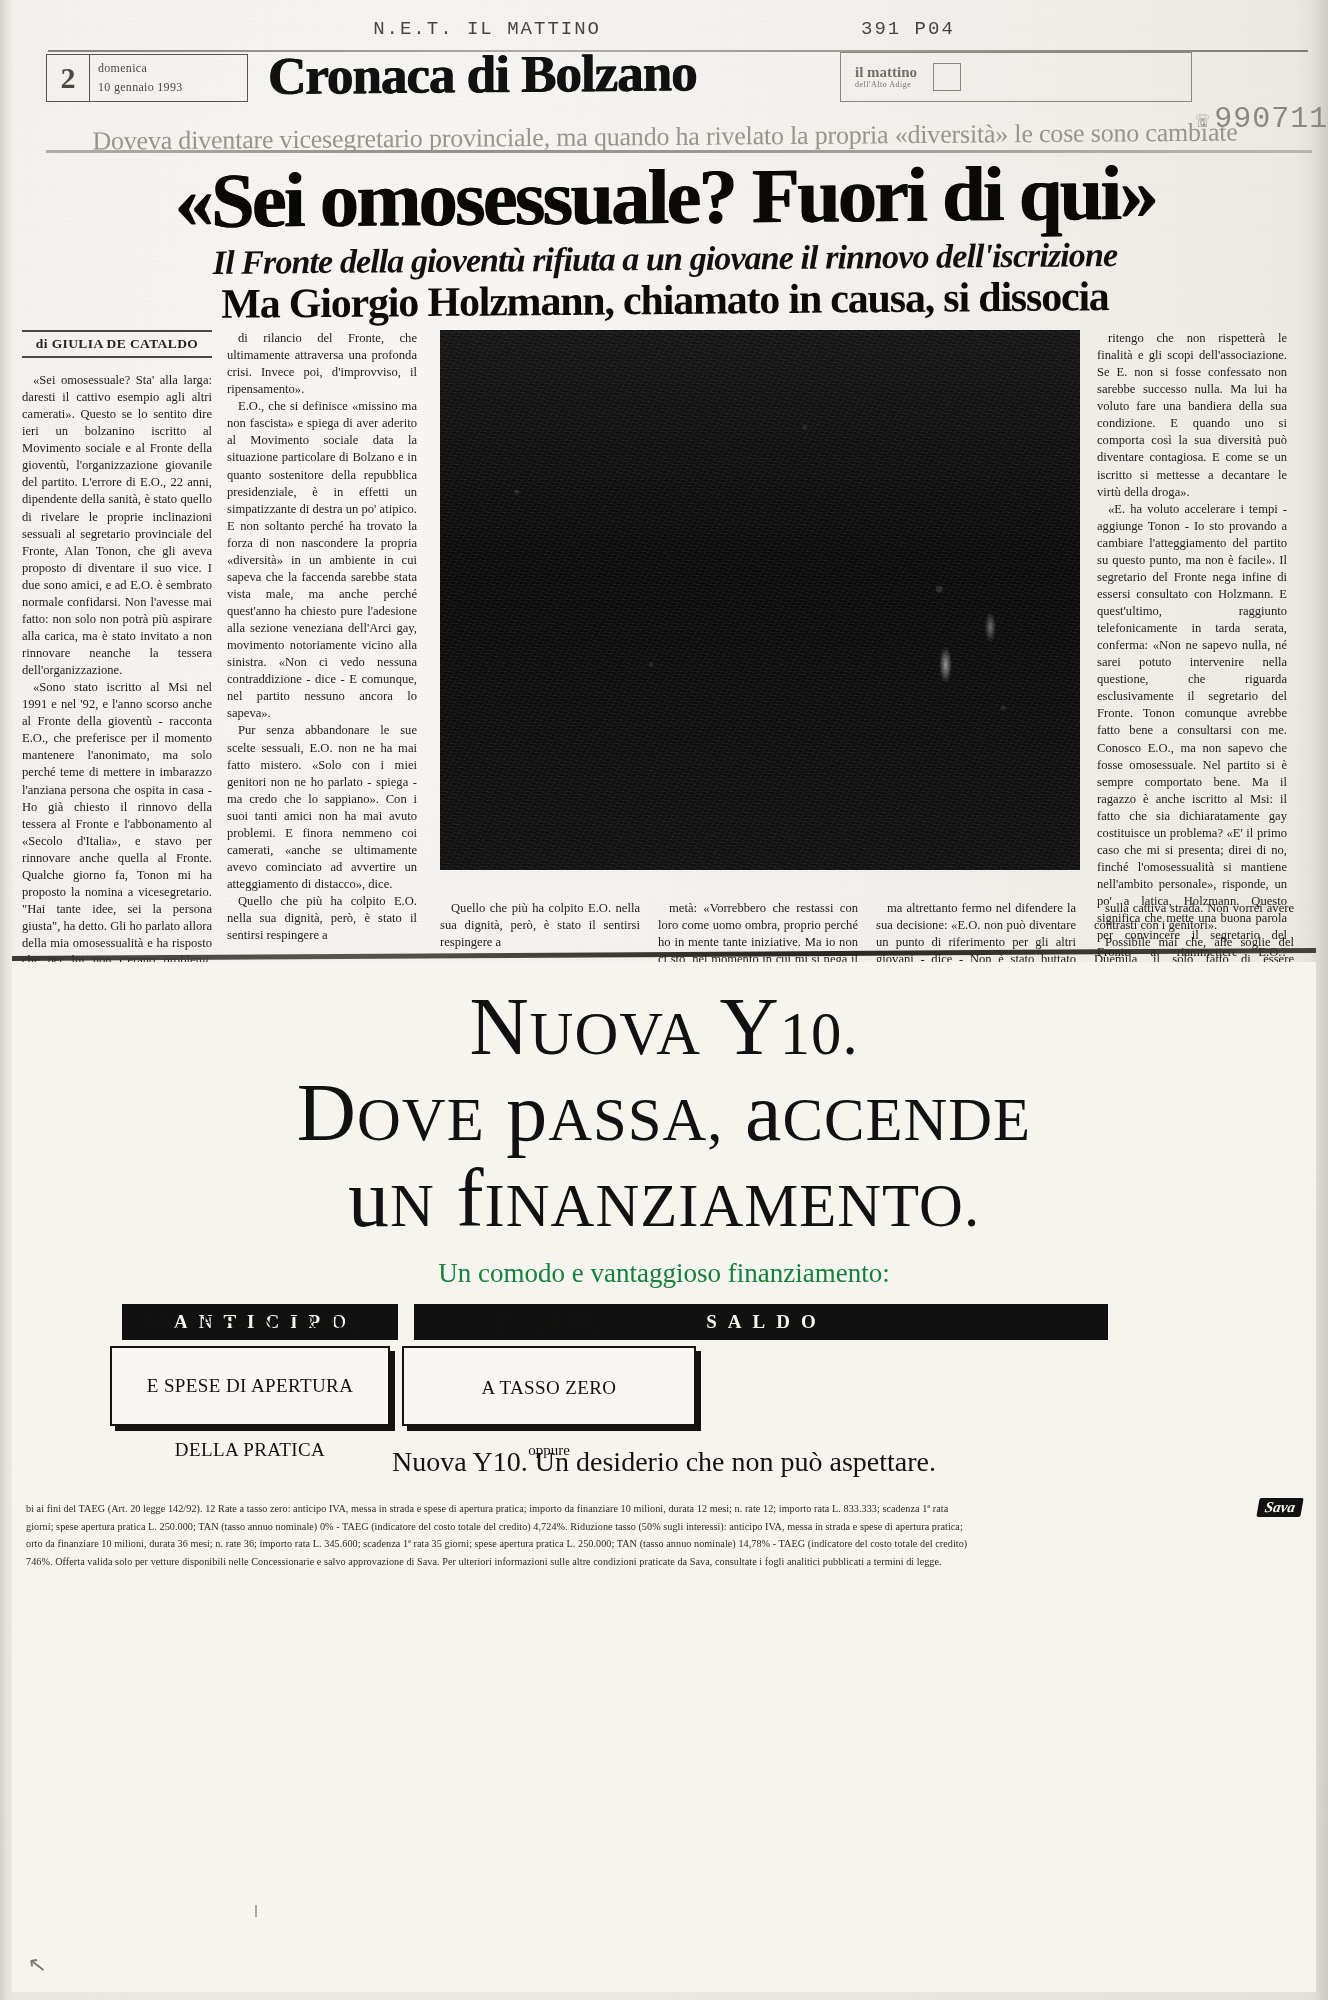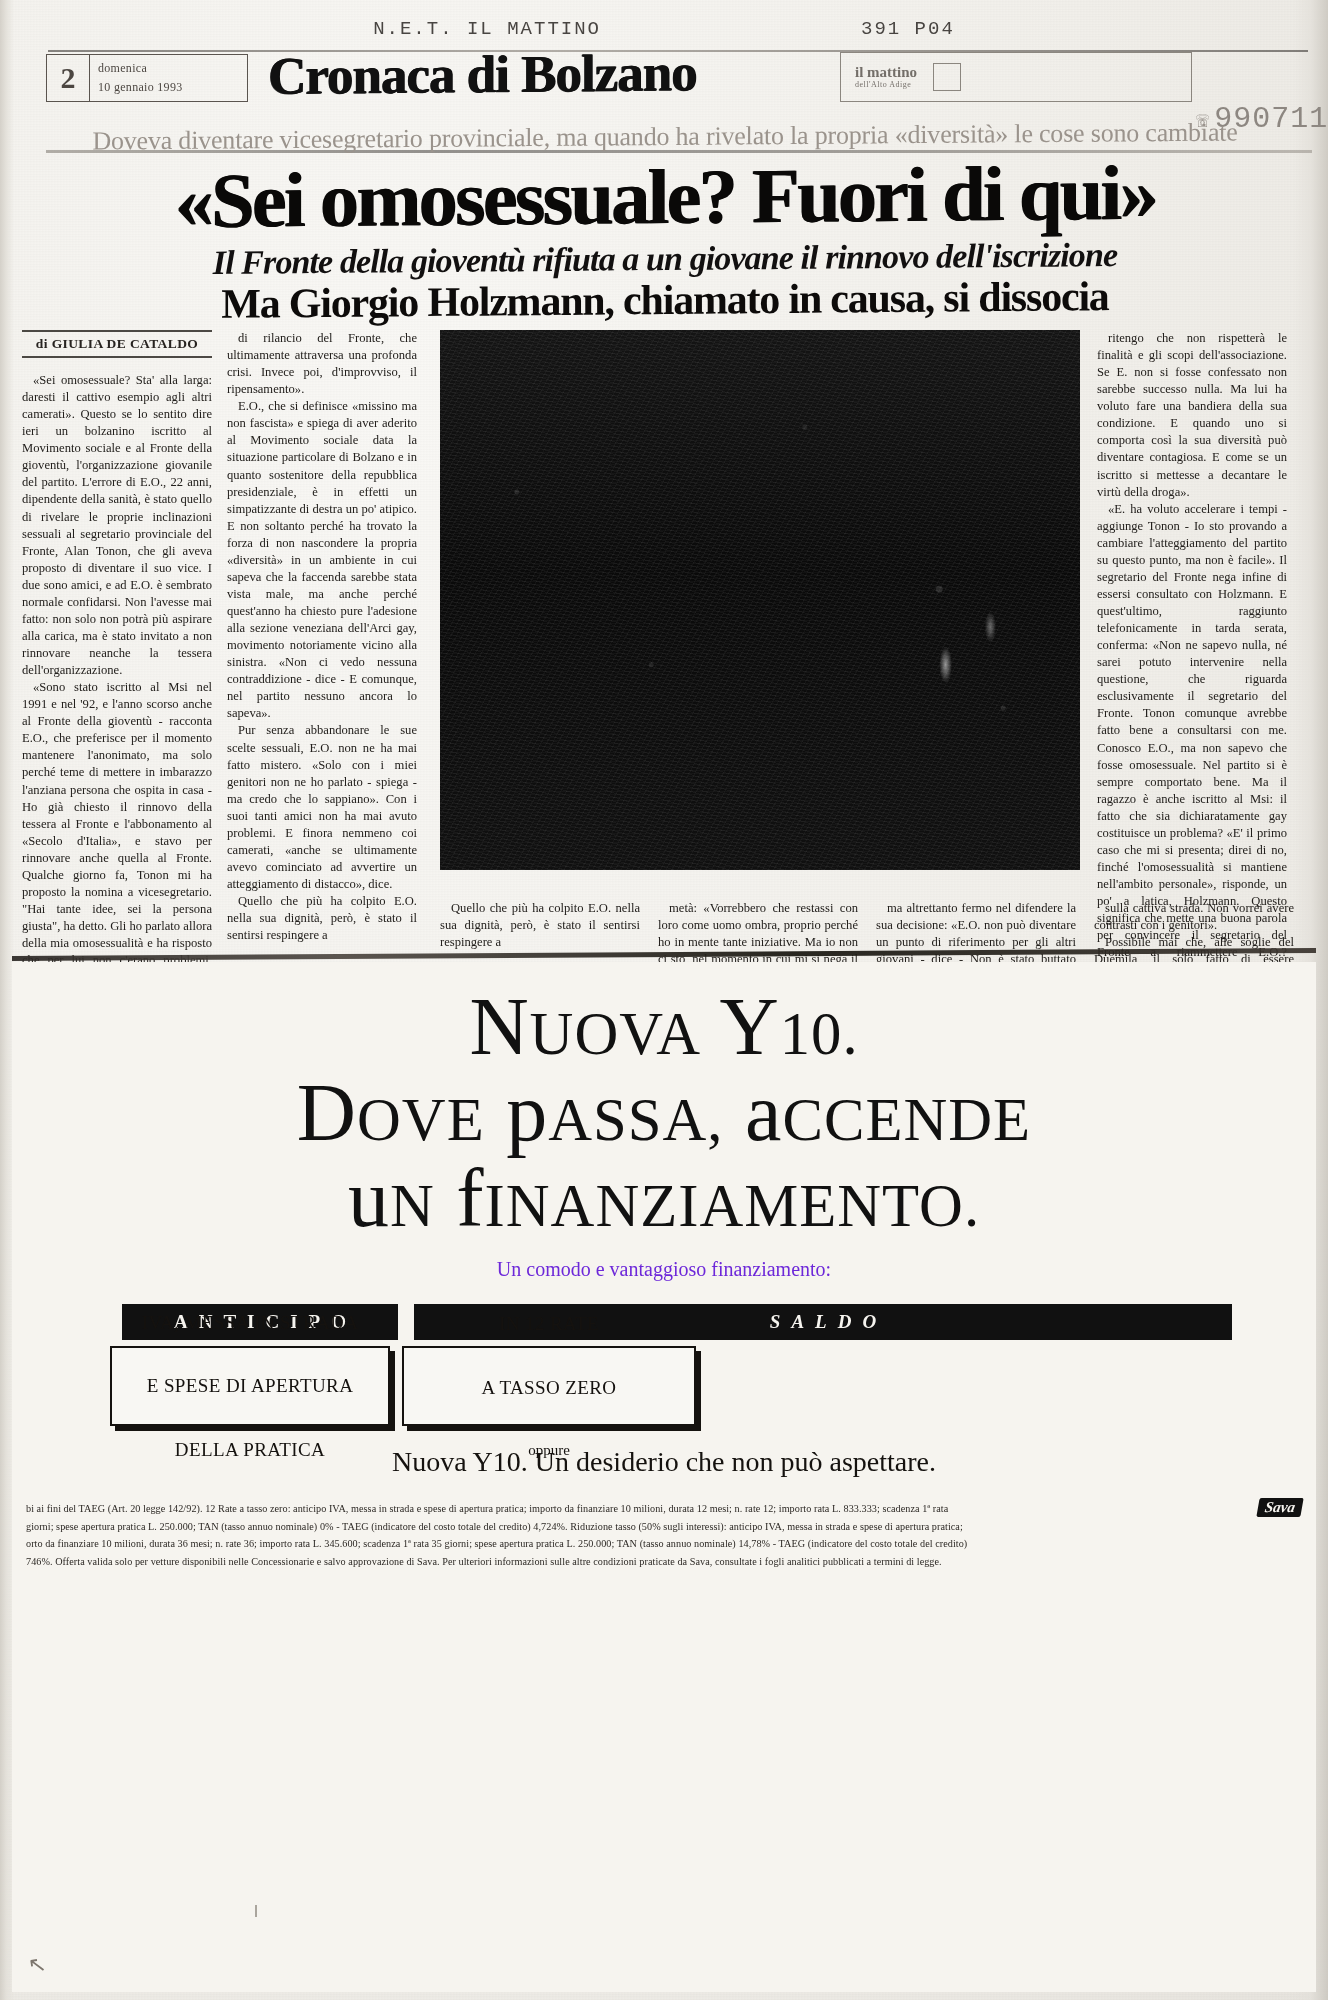--- a/index.html
+++ b/index.html
@@ -232,34 +232,34 @@
     font-family:"Liberation Serif",serif;
     color:#111;
     white-space:nowrap;
   }
   .ad-l1{top:18px;font-size:82px;letter-spacing:1px;}
   .ad-l2{top:104px;font-size:82px;letter-spacing:1px;}
   .ad-l3{top:190px;font-size:82px;letter-spacing:1px;}
   .sc{font-size:0.74em;}
   .ad-sub{
     position:absolute;left:0;top:296px;width:1304px;text-align:center;
-    font-size:20px;color:#6d28d9;
+    font-size:27px;color:#15803d;
   }
   .bands{
     position:absolute;left:110px;top:342px;width:1110px;height:36px;
   }
   .band{
     position:absolute;top:0;height:36px;
     background:#111;color:#f6f4ef;
     display:flex;align-items:center;justify-content:center;
     font-size:19px;font-weight:700;letter-spacing:11px;
     text-indent:11px;
   }
   .band-anticipo{left:0;width:276px;}
-  .band-saldo{left:292px;width:818px;font-style:italic;}
+  .band-saldo{left:292px;width:694px;}
   .boxes{
     position:absolute;left:98px;top:384px;width:1110px;height:82px;
   }
   .obox{
     position:absolute;top:0;height:76px;
     border:2px solid #15120f;
     background:#f8f7f3;
     display:flex;flex-direction:column;align-items:center;justify-content:center;
     text-align:center;line-height:1.24;
     box-shadow:5px 5px 0 #15120f;

